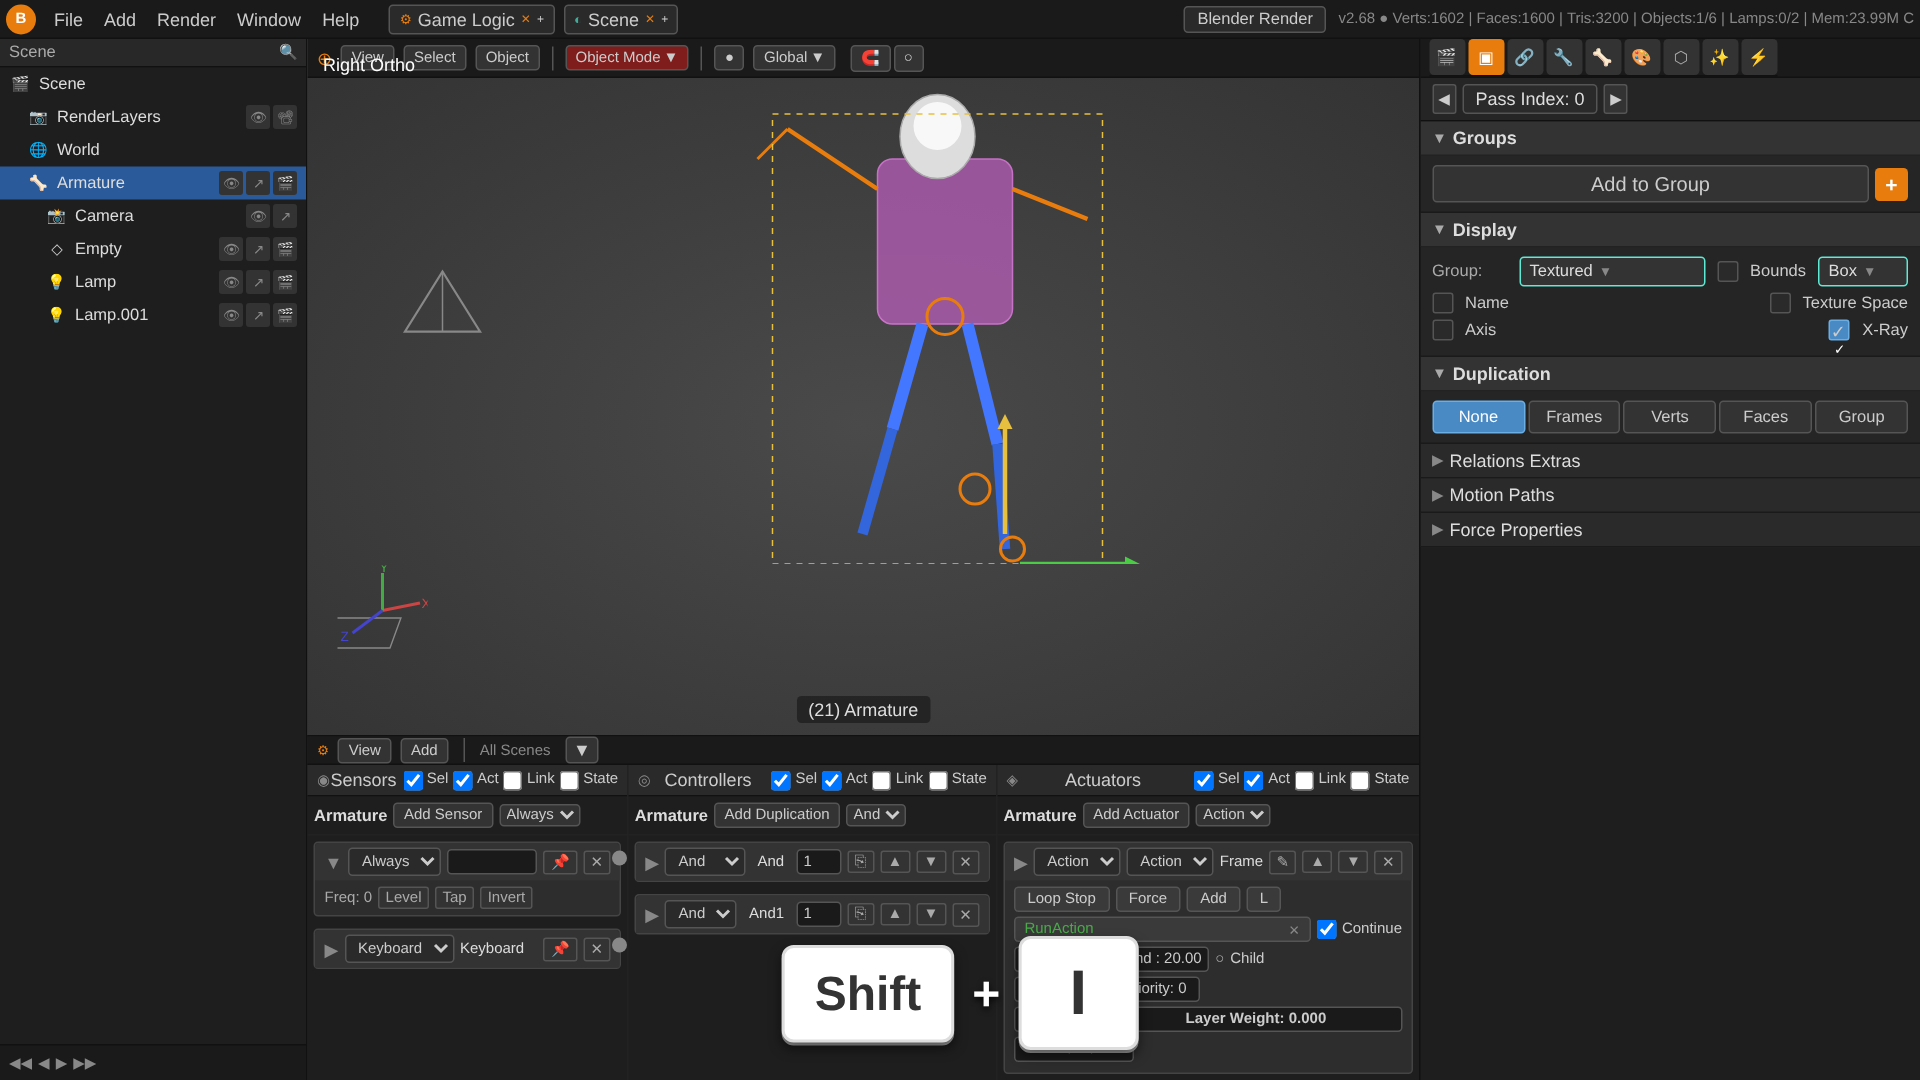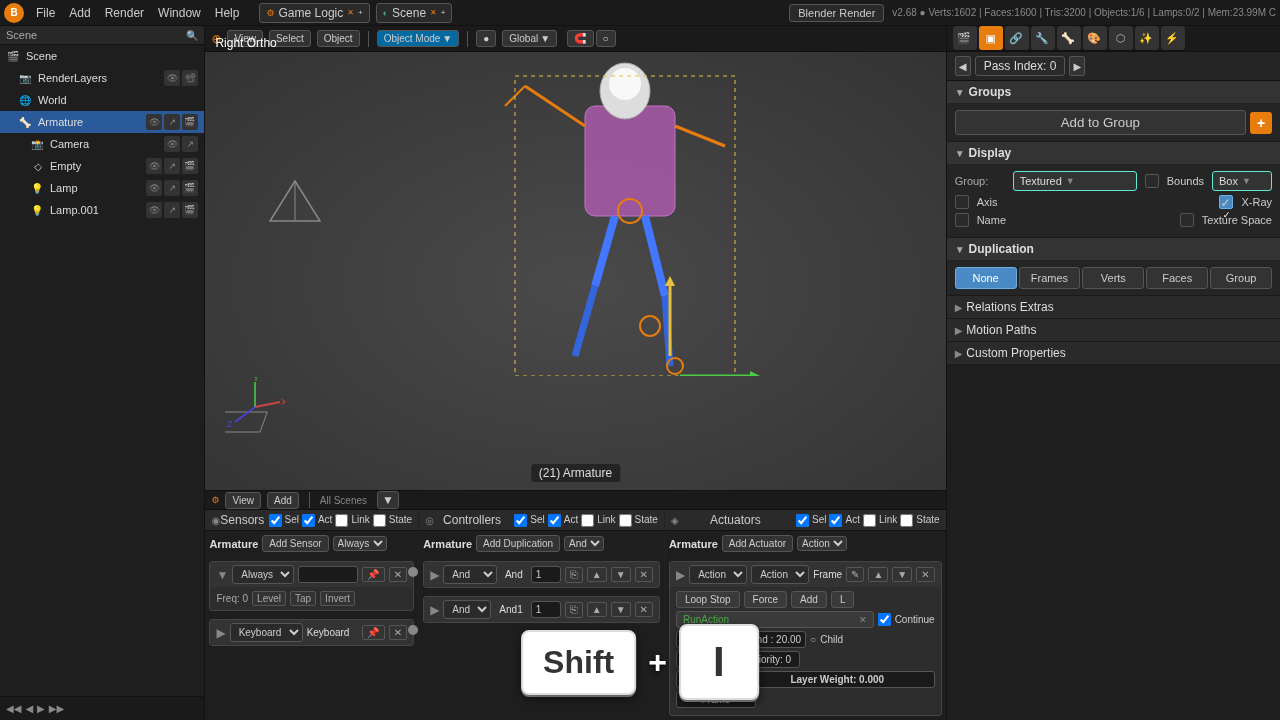--- a/index.html
+++ b/index.html
@@ -90,21 +90,21 @@
     .logic-mini-btn { background: #333; border: 1px solid #555; border-radius: 2px; padding: 1px 4px; color: #aaa; font-size: 10px; cursor: pointer; }
     .connector-dot { width: 10px; height: 10px; background: #888; border-radius: 50%; cursor: pointer; }
     
     
     .keyboard-overlay { position: absolute; bottom: 20px; left: 50%; transform: translateX(-50%); display: flex; align-items: center; gap: 8px; z-index: 100; }
     .key-cap { background: white; color: #333; border-radius: 8px; padding: 12px 20px; font-size: 32px; font-weight: bold; box-shadow: 0 4px 8px rgba(0,0,0,0.5), 0 2px 0 #aaa; min-width: 60px; text-align: center; border: 2px solid #ddd; }
     .key-plus { color: white; font-size: 32px; font-weight: bold; text-shadow: 0 2px 4px rgba(0,0,0,0.8); }
     
     
     .toolbar-btn { background: #333; border: 1px solid #555; border-radius: 3px; padding: 2px 6px; color: #ccc; font-size: 10px; cursor: pointer; display: flex; align-items: center; gap: 2px; }
-    .toolbar-btn.active { background: #0369a1; }
+    .toolbar-btn.active { background: #7f1d1d; }
 
     .actuator-section { background: #2d2d2d; margin: 4px; border-radius: 3px; border: 1px solid #444; }
     .actuator-header { display: flex; align-items: center; padding: 3px 6px; gap: 4px; background: #333; border-radius: 3px 3px 0 0; }
     .actuator-body { padding: 4px 6px; }
     .actuator-row { display: flex; align-items: center; gap: 4px; margin-bottom: 3px; }
     .actuator-btn { background: #3a3a3a; border: 1px solid #555; border-radius: 3px; padding: 2px 8px; color: #ccc; font-size: 10px; cursor: pointer; }
     .num-field { background: #1a1a1a; border: 1px solid #555; border-radius: 3px; padding: 2px 4px; color: #ccc; font-size: 10px; min-width: 60px; text-align: center; }
     .action-field { background: #3a3a3a; border: 1px solid #555; border-radius: 3px; padding: 2px 6px; color: #4aaa4a; font-size: 10px; flex: 1; display: flex; align-items: center; justify-content: space-between; }
   </style>
 </head>
@@ -551,32 +551,32 @@
         <div class="prop-checkbox"></div>
         <span class="prop-label">Bounds</span>
         <div class="dropdown-btn" style="max-width:60px;">
           <span>Box</span>
           <span class="dropdown-arrow">▼</span>
         </div>
       </div>
 
       <div class="display-row">
         <div class="prop-checkbox"></div>
+        <span class="prop-label">Name</span>
+        <div style="flex:1;"></div>
+        <div class="prop-checkbox"></div>
+        <span class="prop-label">Texture Space</span>
+      </div>
+
+      <div class="display-row">
+        <div class="prop-checkbox"></div>
         <span class="prop-label">Axis</span>
         <div style="flex:1;"></div>
         <div class="prop-checkbox checked">✓</div>
         <span class="prop-label">X-Ray</span>
-      </div>
-
-      <div class="display-row">
-        <div class="prop-checkbox"></div>
-        <span class="prop-label">Name</span>
-        <div style="flex:1;"></div>
-        <div class="prop-checkbox"></div>
-        <span class="prop-label">Texture Space</span>
       </div>
     </div>
 
     <div class="section-header">
       <span class="section-arrow">▼</span>
       <span class="section-title">Duplication</span>
     </div>
     <div class="section-content">
       <div class="dup-buttons">
         <button class="dup-btn active">None</button>
@@ -592,21 +592,21 @@
       <span class="collapsed-title">Relations Extras</span>
     </div>
 
     <div class="collapsed-section">
       <span class="collapsed-arrow">▶</span>
       <span class="collapsed-title">Motion Paths</span>
     </div>
 
     <div class="collapsed-section">
       <span class="collapsed-arrow">▶</span>
-      <span class="collapsed-title">Custom Properties</span>
+      <span class="collapsed-title">Force Properties</span>
     </div>
   </div>
 </div>
 
 <div class="keyboard-overlay" style="position:fixed; bottom:20px; left:50%; transform:translateX(-50%); display:flex; align-items:center; gap:12px; z-index:1000;">
   <div class="key-cap">Shift</div>
   <span class="key-plus">+</span>
   <div class="key-cap" style="min-width:80px; padding:12px 24px; font-size:42px;">I</div>
 </div>
 

